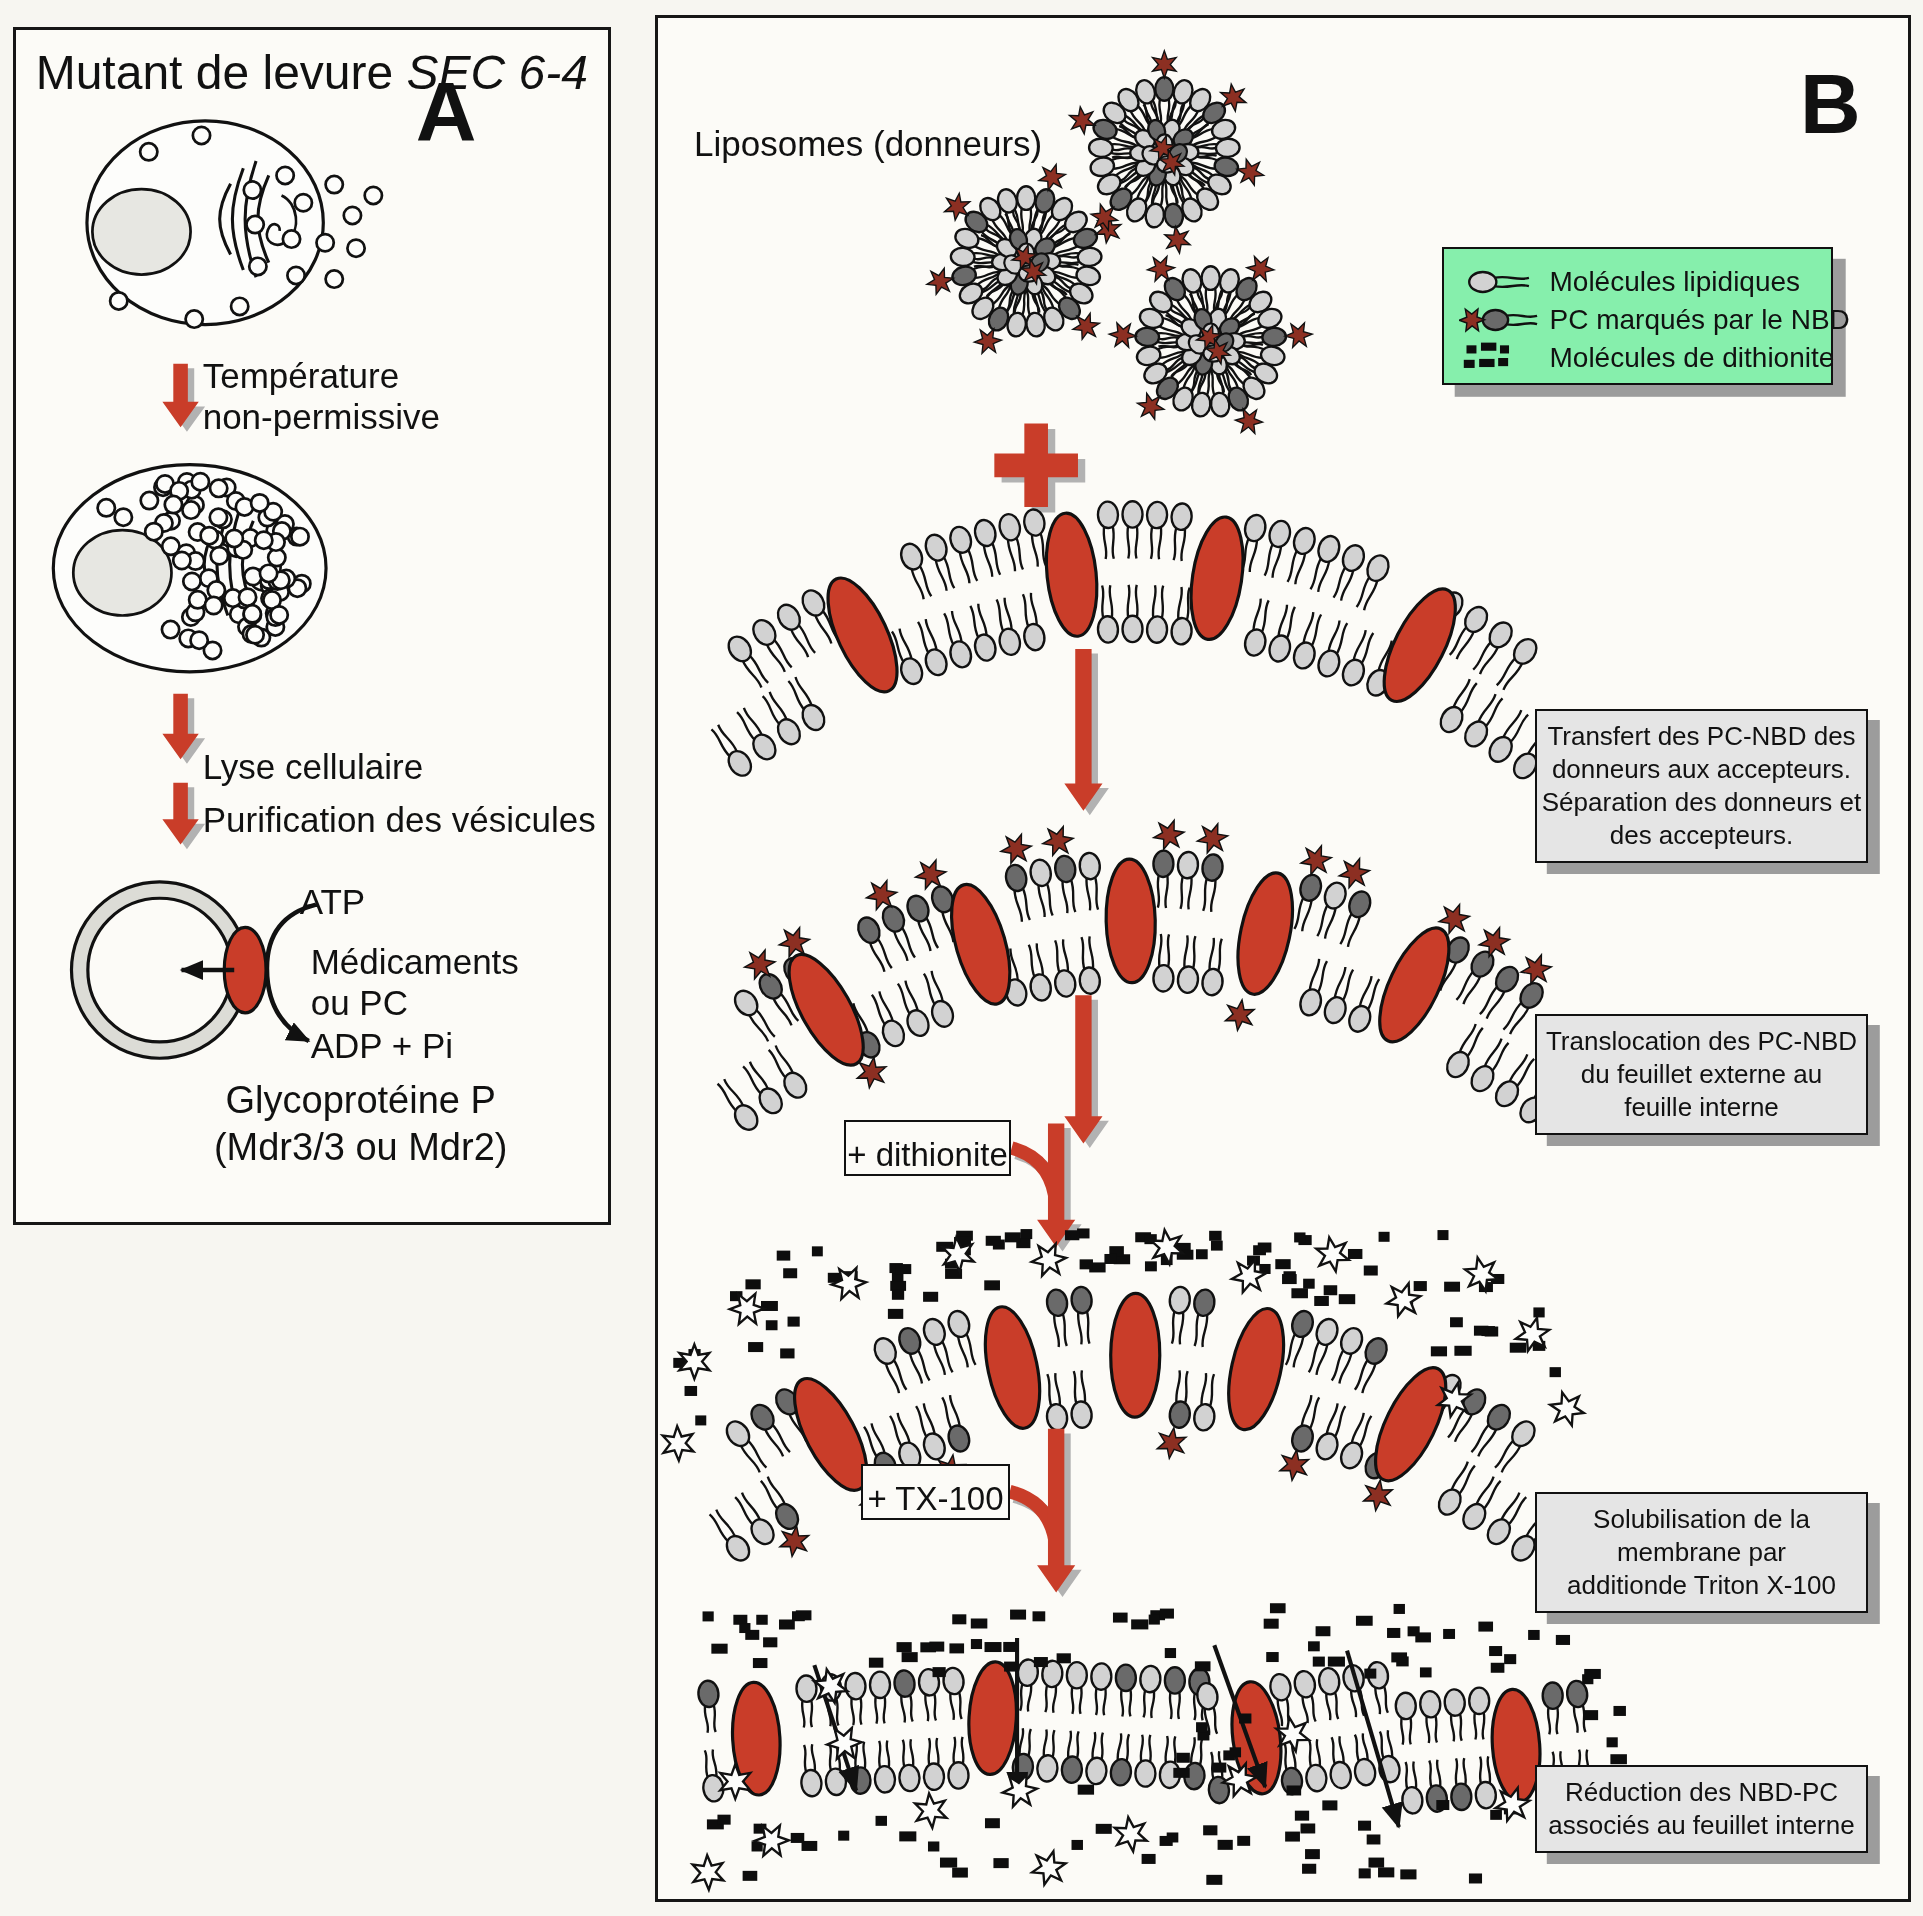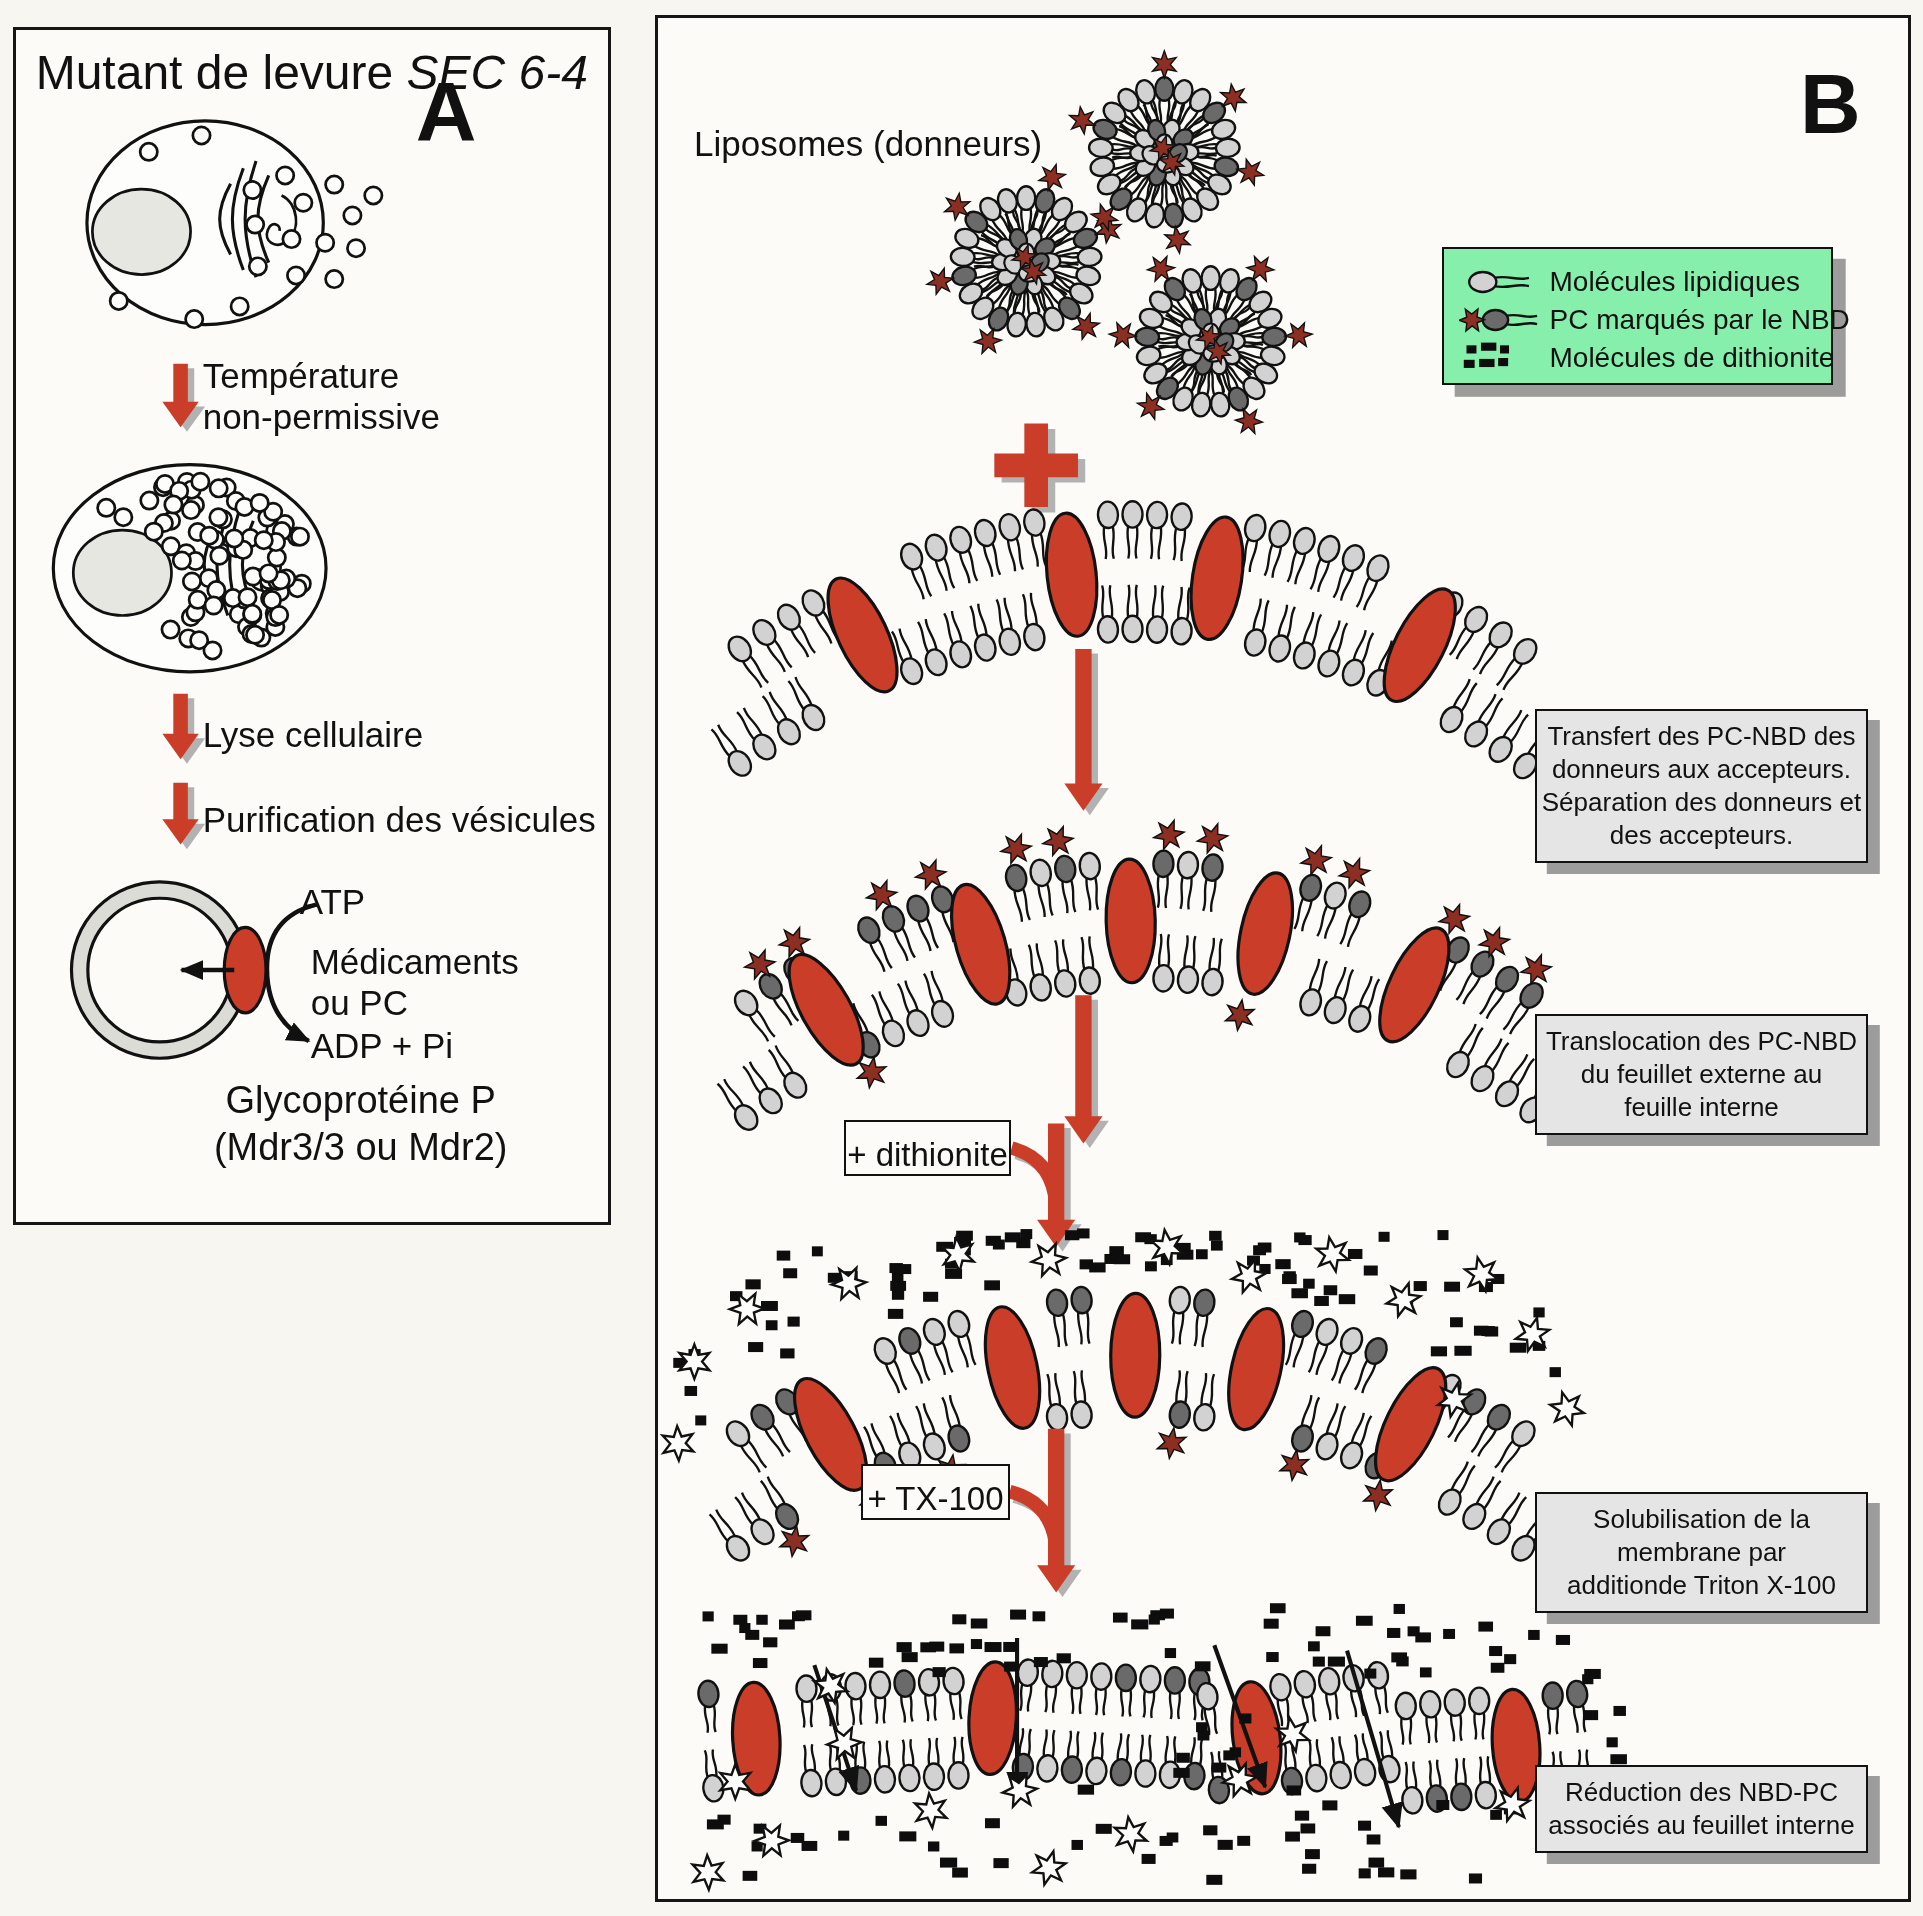--- a/index.html
+++ b/index.html
@@ -165,21 +165,21 @@
           <circle cx="158" cy="1034" r="79" fill="none" stroke="#111" stroke-width="3.5"></circle>
           <path d="M 330 962 C 290 972 276 998 276 1032 C 276 1068 290 1096 322 1112" fill="none" stroke="#111" stroke-width="5" marker-end="url(#ahA)"></path>
           <ellipse cx="252" cy="1034" rx="23" ry="47" fill="#c93d29" stroke="#111" stroke-width="3.5"></ellipse>
           <path d="M 240 1034 L 182 1034" stroke="#111" stroke-width="5" marker-end="url(#ahA)"></path>
         </g>
       </svg>
     <div class="title" style="left:20px;top:14.5px"><span>Mutant de levure </span><i>SEC 6-4</i></div>
     <div class="panel-letter" style="left:400px;top:40px">A</div>
     <div class="lbl preline" style="left:187px;top:325px">Température
 non-permissive</div>
-    <div class="lbl" style="left:187px;top:684px">Lyse cellulaire</div>
+    <div class="lbl" style="left:187px;top:716px">Lyse cellulaire</div>
     <div class="lbl" style="left:187px;top:769px">Purification des vésicules</div>
     <div class="lbl" style="left:284px;top:851px">ATP</div>
     <div class="lbl preline" style="left:295px;top:911px">Médicaments
 ou PC</div>
     <div class="lbl" style="left:295px;top:995px">ADP + Pi</div>
     <div class="glyco" style="left:127px;top:1047px;width:436px">Glycoprotéine P
 (Mdr3/3 ou Mdr2)</div>
   </div>
 
   <div class="panel" id="panelB" style="left:655px;top:14.5px;width:1256px;height:1887px">

